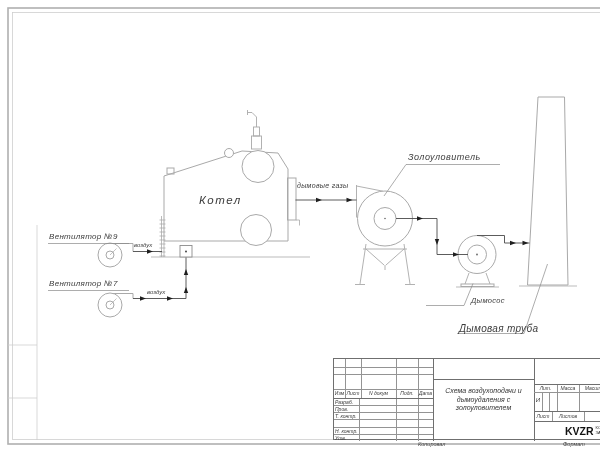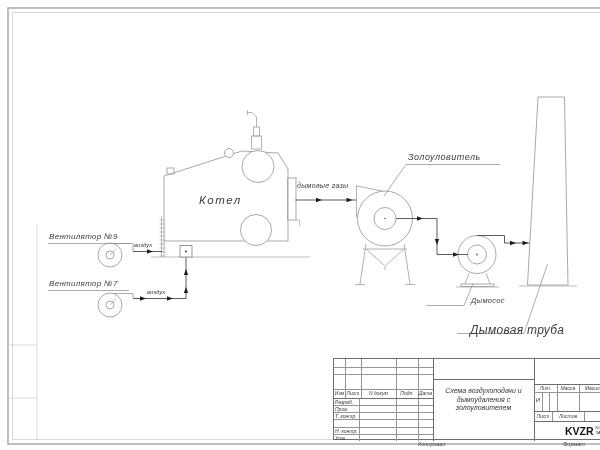--- a/index.html
+++ b/index.html
@@ -134,21 +134,21 @@
   </svg>
 
   <div class="lbl" style="left:49px;top:232px;font-size:8px;letter-spacing:0.3px;">Вентилятор №9</div>
   <div class="lbl" style="left:49px;top:279px;font-size:8px;letter-spacing:0.3px;">Вентилятор №7</div>
   <div class="lbl" style="left:134px;top:242px;font-size:6px;">воздух</div>
   <div class="lbl" style="left:147px;top:289px;font-size:6px;">воздух</div>
   <div class="lbl" style="left:199px;top:194px;font-size:11.5px;letter-spacing:1.5px;">Котел</div>
   <div class="lbl" style="left:297px;top:182px;font-size:7px;letter-spacing:0.3px;">дымовые газы</div>
   <div class="lbl" style="left:408px;top:152px;font-size:9px;letter-spacing:0.5px;">Золоуловитель</div>
   <div class="lbl" style="left:428px;top:296px;font-size:7.5px;letter-spacing:0.3px;margin-left:43px;">Дымосос</div>
-  <div class="lbl" style="left:470px;top:323px;font-size:12px;letter-spacing:0.3px;">Дымовая труба</div>
+  <div class="lbl" style="left:459px;top:323px;font-size:10px;letter-spacing:0.3px;">Дымовая труба</div>
 
   <div class="tb">
 
     <div class="v" style="left:11px;top:0;height:39px;"></div>
     <div class="v" style="left:27px;top:0;height:39px;"></div>
     <div class="v" style="left:25px;top:39px;height:43px;"></div>
     <div class="v" style="left:62px;top:0;height:82px;"></div>
     <div class="v" style="left:84px;top:0;height:82px;"></div>
     <div class="v major" style="left:99px;top:0;height:82px;"></div>
     <div class="v major" style="left:200px;top:0;height:82px;"></div>

